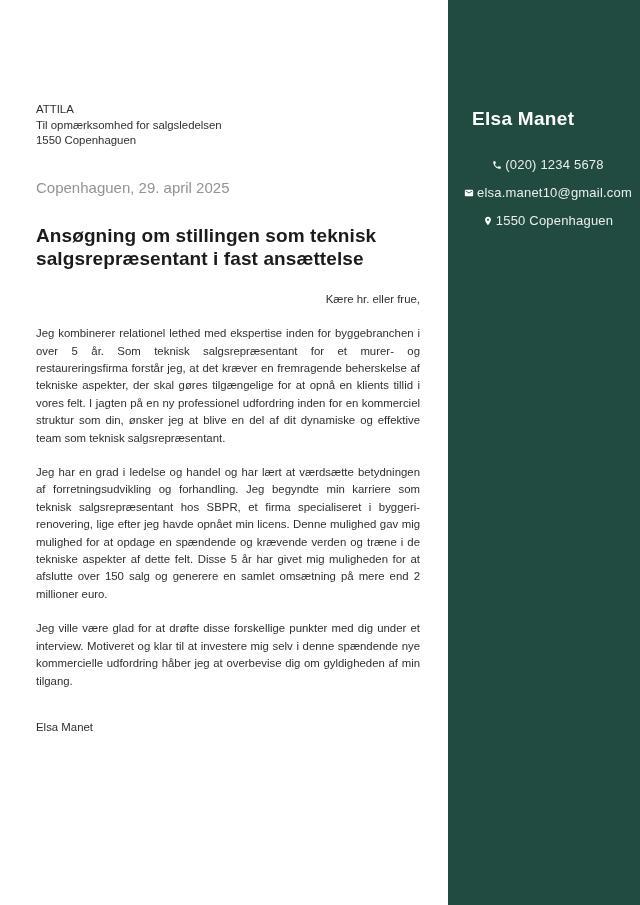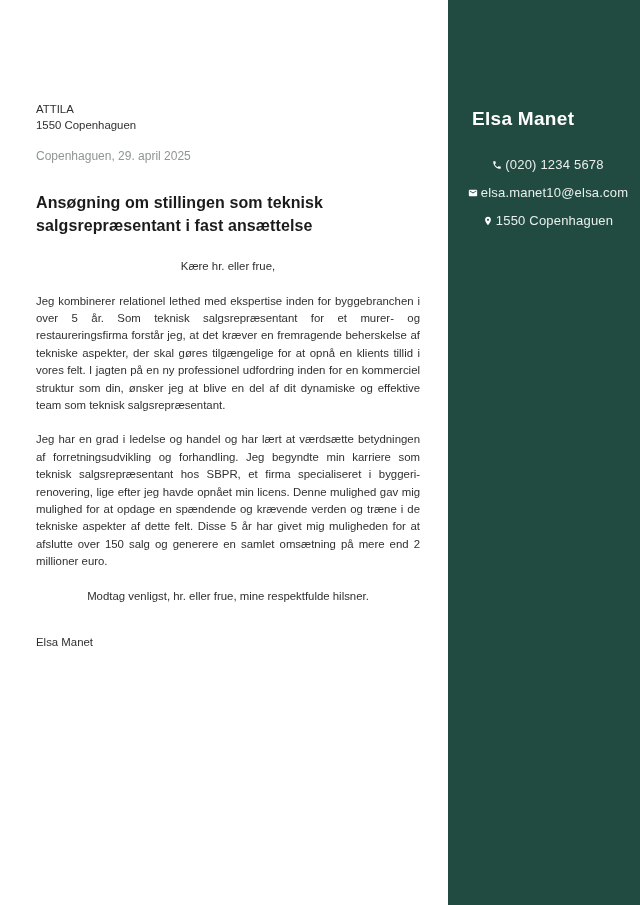--- a/index.html
+++ b/index.html
@@ -20,45 +20,45 @@
     width: 424px; height: 100%;
     padding: 102px 0 0 36px;
     box-sizing: border-box;
   }
   .recipient {
     font-size: 11.4px;
     line-height: 15.6px;
     color: #2f2f31;
   }
   .date-line {
-    margin-top: 16px;
-    font-size: 12px;
+    margin-top: 30px;
+    font-size: 15px;
     color: #8d9692;
   }
   .subject {
     margin: 28px 0 0 0;
     width: 352px;
-    font-size: 16px;
+    font-size: 19px;
     line-height: 23px;
     font-weight: 700;
     color: #1b1b1d;
     letter-spacing: 0.1px;
   }
   .body-text {
     margin-top: 21px;
     width: 384px;
     font-size: 11.4px;
     line-height: 17.4px;
     color: #2f2f31;
   }
   .body-text p {
     margin: 0 0 17px 0;
     text-align: justify;
   }
-  .body-text p.greeting, .body-text p.closing { text-align: center; }
+  .body-text p.greeting, .body-text p.closing { text-align: right; }
   .body-text p.signature {
     margin-top: 29px;
     text-align: left;
   }
 
   
   .sidebar {
     position: absolute;
     right: 0; top: 0; bottom: 0;
     width: 192px;
@@ -99,32 +99,33 @@
 </style>
 </head>
 <body>
 
 <div class="page">
 
   <main class="letter">
 
     <div class="recipient">
       <div>ATTILA</div>
+      <div>Til opmærksomhed for salgsledelsen</div>
       <div>1550 Copenhaguen</div>
     </div>
 
     <div class="date-line">Copenhaguen, 29. april 2025</div>
 
     <h1 class="subject">Ansøgning om stillingen som teknisk salgsrepræsentant i fast ansættelse</h1>
 
     <div class="body-text">
       <p class="greeting">Kære hr. eller frue,</p>
       <p>Jeg kombinerer relationel lethed med ekspertise inden for byggebranchen i over 5 år. Som teknisk salgsrepræsentant for et murer- og restaureringsfirma forstår jeg, at det kræver en fremragende beherskelse af tekniske aspekter, der skal gøres tilgængelige for at opnå en klients tillid i vores felt. I jagten på en ny professionel udfordring inden for en kommerciel struktur som din, ønsker jeg at blive en del af dit dynamiske og effektive team som teknisk salgsrepræsentant.</p>
       <p>Jeg har en grad i ledelse og handel og har lært at værdsætte betydningen af forretningsudvikling og forhandling. Jeg begyndte min karriere som teknisk salgsrepræsentant hos SBPR, et firma specialiseret i byggeri-renovering, lige efter jeg havde opnået min licens. Denne mulighed gav mig mulighed for at opdage en spændende og krævende verden og træne i de tekniske aspekter af dette felt. Disse 5 år har givet mig muligheden for at afslutte over 150 salg og generere en samlet omsætning på mere end 2 millioner euro.</p>
-      <p class="closing">Modtag venligst, hr. eller frue, mine respektfulde hilsner.</p>
+      <p>Jeg ville være glad for at drøfte disse forskellige punkter med dig under et interview. Motiveret og klar til at investere mig selv i denne spændende nye kommercielle udfordring håber jeg at overbevise dig om gyldigheden af min tilgang.</p>
       <p class="signature">Elsa Manet</p>
     </div>
 
   </main>
 
   <aside class="sidebar">
     <h2 class="sidebar-name">Elsa Manet</h2>
     <ul class="contacts">
       <li>
         <span class="ic">
@@ -133,21 +134,21 @@
             </svg>
         </span>
         <span>(020) 1234 5678</span>
       </li>
       <li>
         <span class="ic">
           <svg viewBox="0 0 24 24">
               <path d="M20 4H4c-1.1 0-1.99.9-1.99 2L2 18c0 1.1.9 2 2 2h16c1.1 0 2-.9 2-2V6c0-1.1-.9-2-2-2zm0 4l-8 5-8-5V6l8 5 8-5v2z"></path>
             </svg>
         </span>
-        <span>elsa.manet10@elsa.com</span>
+        <span>elsa.manet10@gmail.com</span>
       </li>
       <li>
         <span class="ic">
           <svg viewBox="0 0 24 24">
               <path d="M12 2C8.13 2 5 5.13 5 9c0 5.25 7 13 7 13s7-7.75 7-13c0-3.87-3.13-7-7-7zm0 9.5c-1.38 0-2.5-1.12-2.5-2.5S10.62 6.5 12 6.5s2.5 1.12 2.5 2.5-1.12 2.5-2.5 2.5z"></path>
             </svg>
         </span>
         <span>1550 Copenhaguen</span>
       </li>
     </ul>

